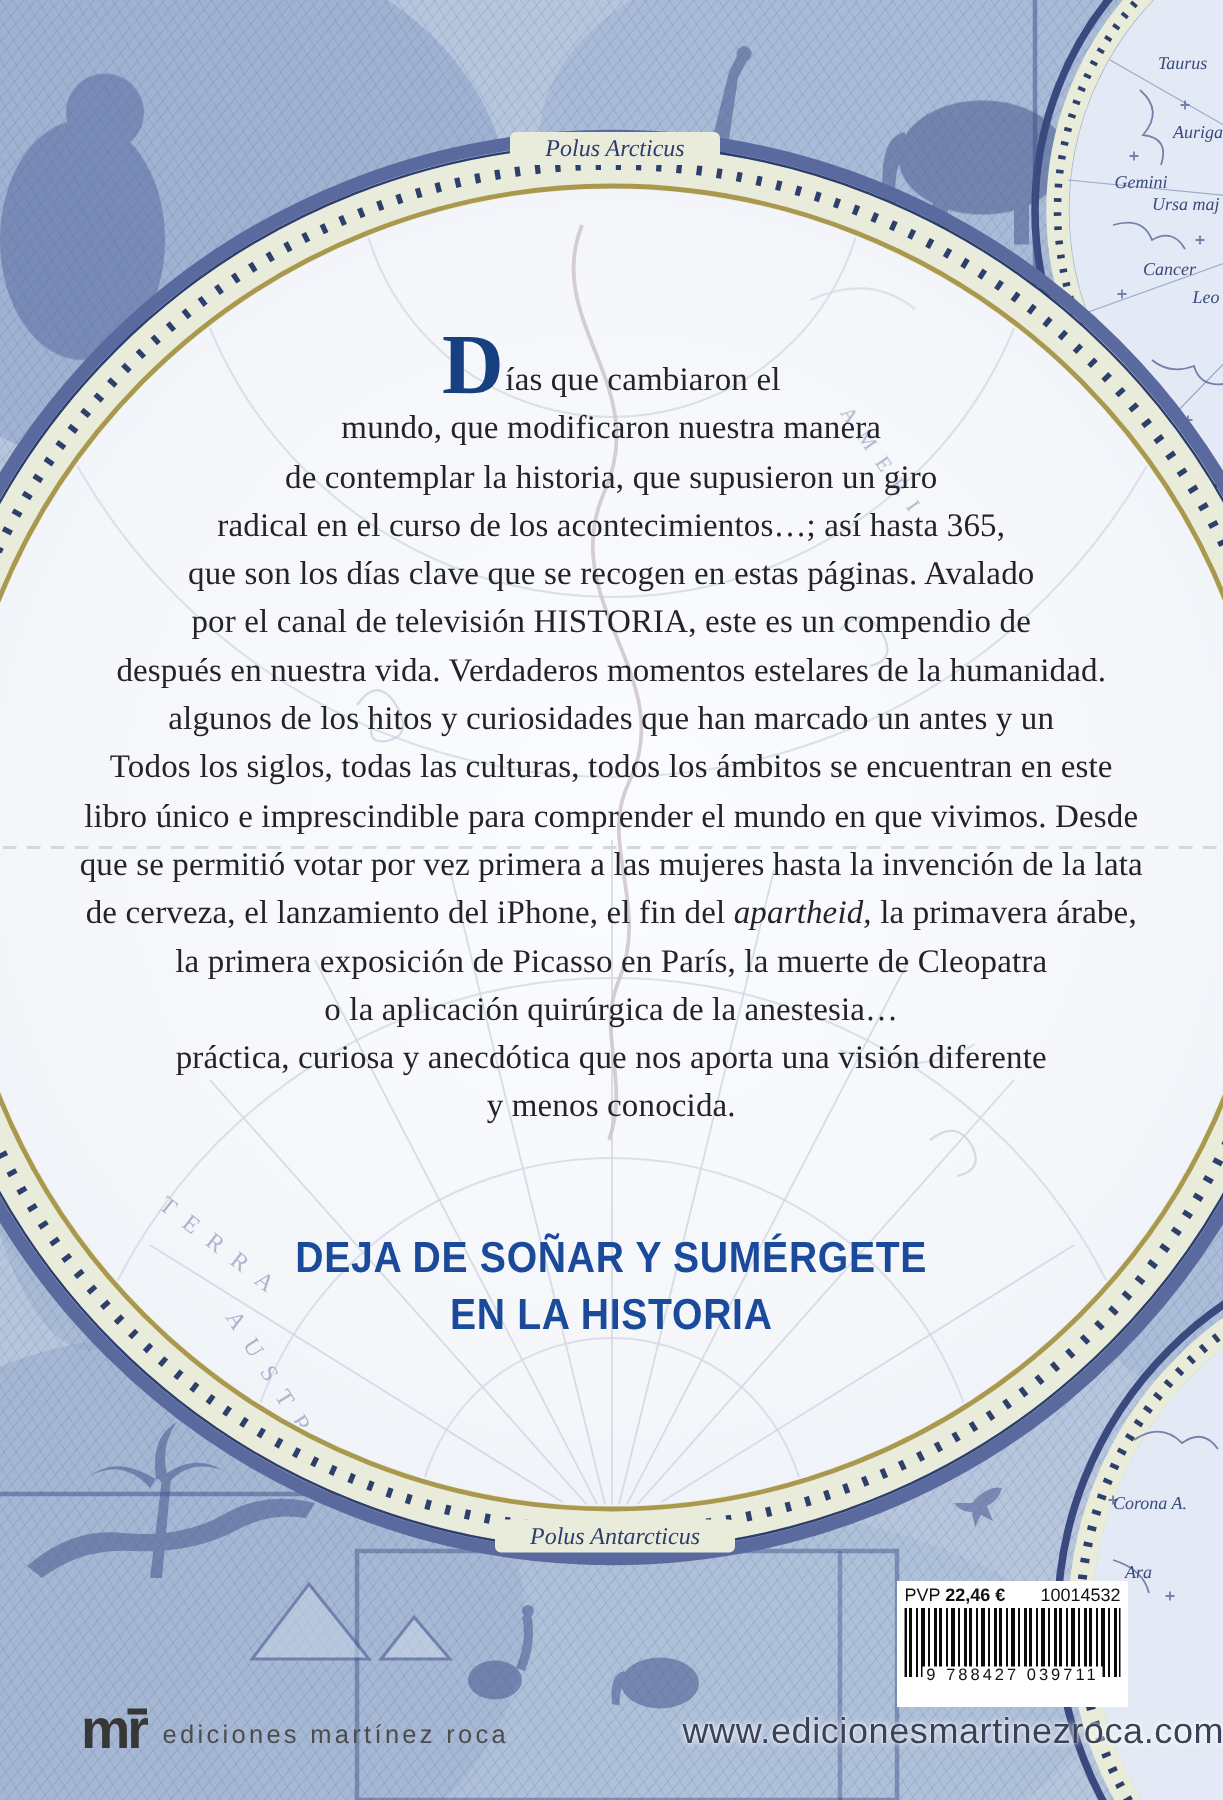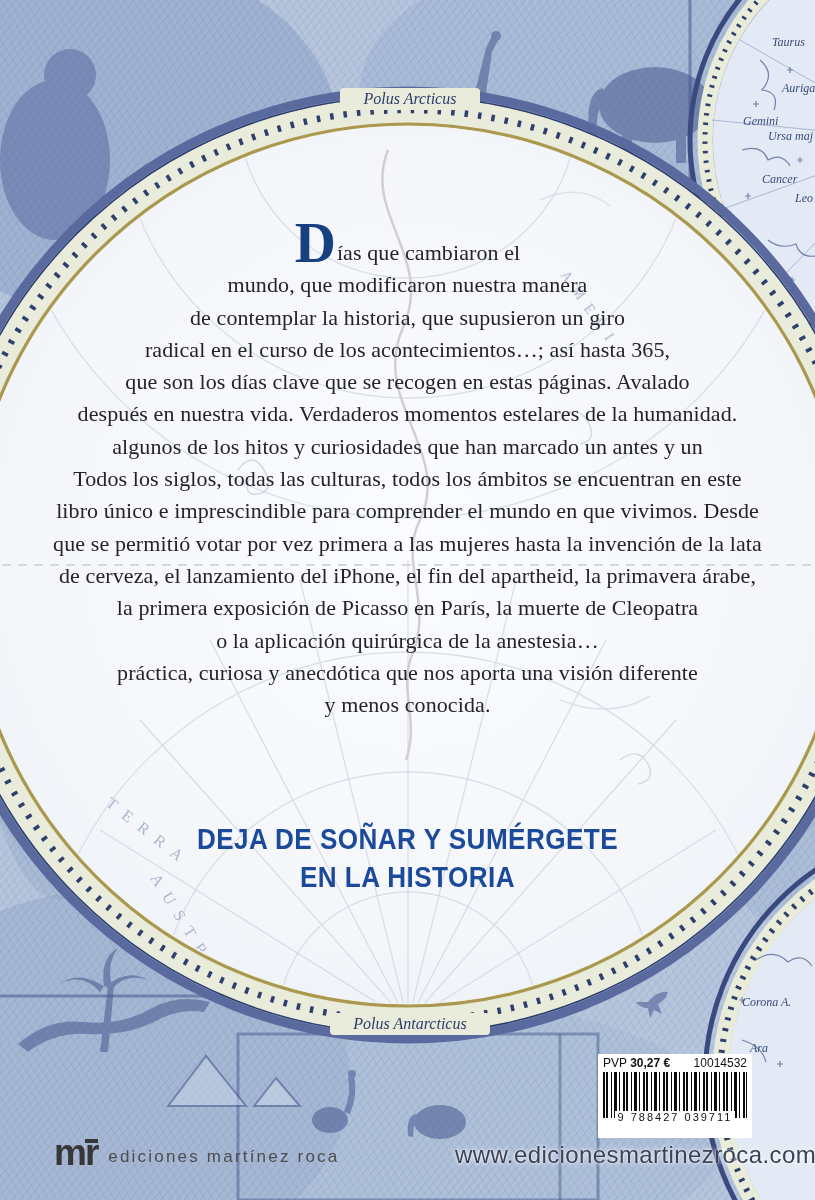--- a/index.html
+++ b/index.html
@@ -44,21 +44,21 @@
           letter-spacing:-2px;color:#373737;}
   .macron{position:absolute;top:3px;right:-1px;width:13px;height:4px;background:#373737;}
   .pubname{font-size:17px;color:#4c4c4c;letter-spacing:2.2px;margin-left:11px;
            padding-bottom:3px;margin-top:12px;}
 
   .website{position:absolute;left:455px;top:1141px;width:305px;text-align:center;
            font-family:"Liberation Sans",sans-serif;font-size:24px;color:#3b4156;
            letter-spacing:.4px;
            text-shadow:0 0 5px rgba(255,255,255,.95),0 0 2px rgba(255,255,255,.9);}
 
-  .it{}
+  .it{font-style:italic;}
 </style>
 </head>
 <body>
 
 <div class="cover">
 
   <svg class="bg" viewBox="0 0 815 1200" xmlns="http://www.w3.org/2000/svg">
     <defs>
       <pattern id="hatch1" width="6" height="6" patternUnits="userSpaceOnUse" patternTransform="rotate(40)">
         <line x1="0" y1="0" x2="0" y2="6" stroke="#3d528c" stroke-width="1" opacity="0.22"></line>
@@ -249,40 +249,41 @@
       </g>
     </g>
   </svg>
 
   <div class="blurb">
     <div class="line"><span class="dropcap">D</span><span>ías que cambiaron el</span></div>
     <div class="line">mundo, que modificaron nuestra manera</div>
     <div class="line">de contemplar la historia, que supusieron un giro</div>
     <div class="line">radical en el curso de los acontecimientos…; así hasta 365,</div>
     <div class="line">que son los días clave que se recogen en estas páginas. Avalado</div>
+    <div class="line">por el canal de televisión HISTORIA, este es un compendio de</div>
     <div class="line">después en nuestra vida. Verdaderos momentos estelares de la humanidad.</div>
     <div class="line">algunos de los hitos y curiosidades que han marcado un antes y un</div>
     <div class="line">Todos los siglos, todas las culturas, todos los ámbitos se encuentran en este</div>
     <div class="line">libro único e imprescindible para comprender el mundo en que vivimos. Desde</div>
     <div class="line">que se permitió votar por vez primera a las mujeres hasta la invención de la lata</div>
     <div class="line"><span>de cerveza, el lanzamiento del iPhone, el fin del </span><span class="it">apartheid,</span><span> la primavera árabe,</span></div>
     <div class="line">la primera exposición de Picasso en París, la muerte de Cleopatra</div>
     <div class="line">o la aplicación quirúrgica de la anestesia…</div>
     <div class="line">práctica, curiosa y anecdótica que nos aporta una visión diferente</div>
     <div class="line">y menos conocida.</div>
   </div>
 
   <div class="headline">
     <div>DEJA DE SOÑAR Y SUMÉRGETE</div>
     <div>EN LA HISTORIA</div>
   </div>
 
   <div class="barcode-box">
     <div class="bc-top">
-      <span><span>PVP</span> <span class="price">30,27 €</span></span>
+      <span><span>PVP</span> <span class="price">22,46 €</span></span>
       <span>10014532</span>
     </div>
     <div class="bars"></div>
     <div class="isbn"><span>9 788427 039711</span></div>
   </div>
 
   <div class="publisher">
     <span class="mrlogo"><span>mr</span><span class="macron"></span></span>
     <span class="pubname">ediciones martínez roca</span>
   </div>

